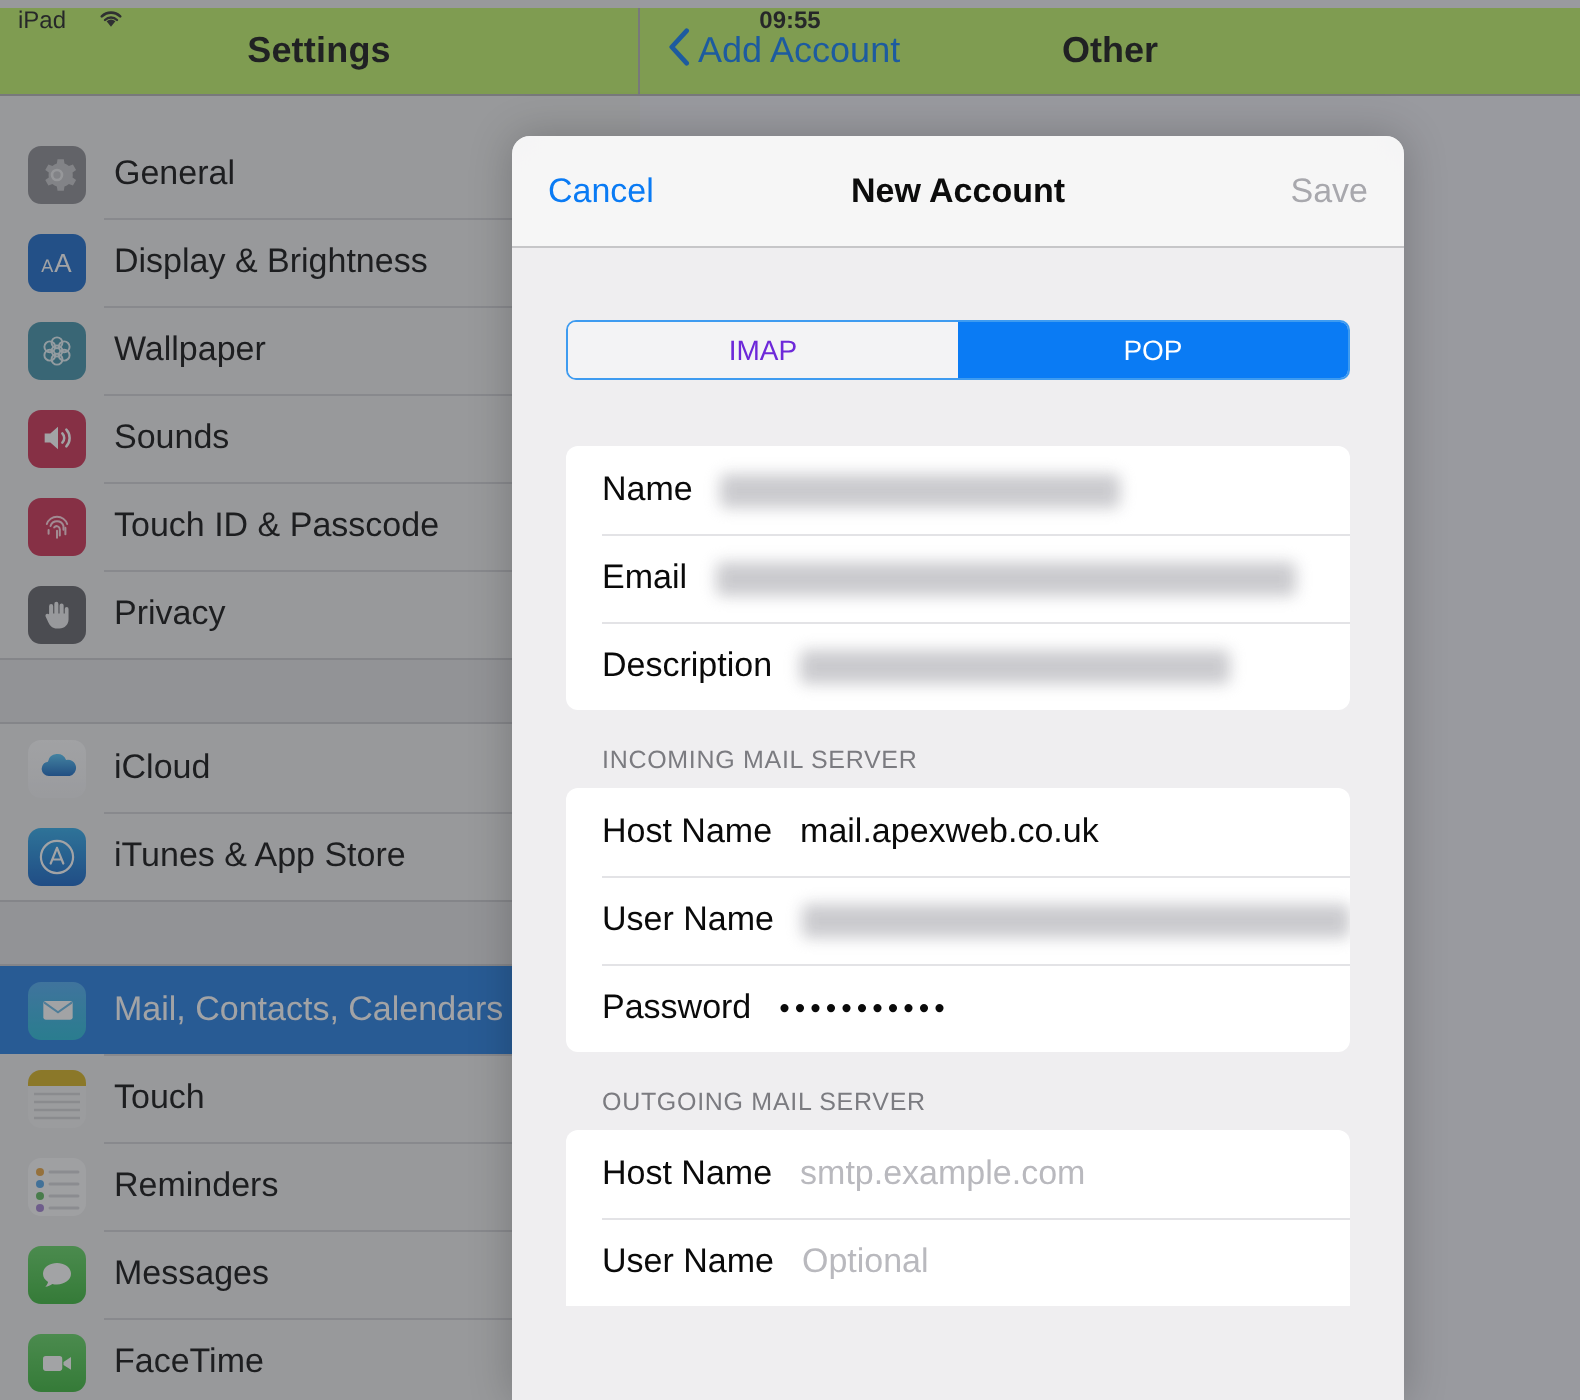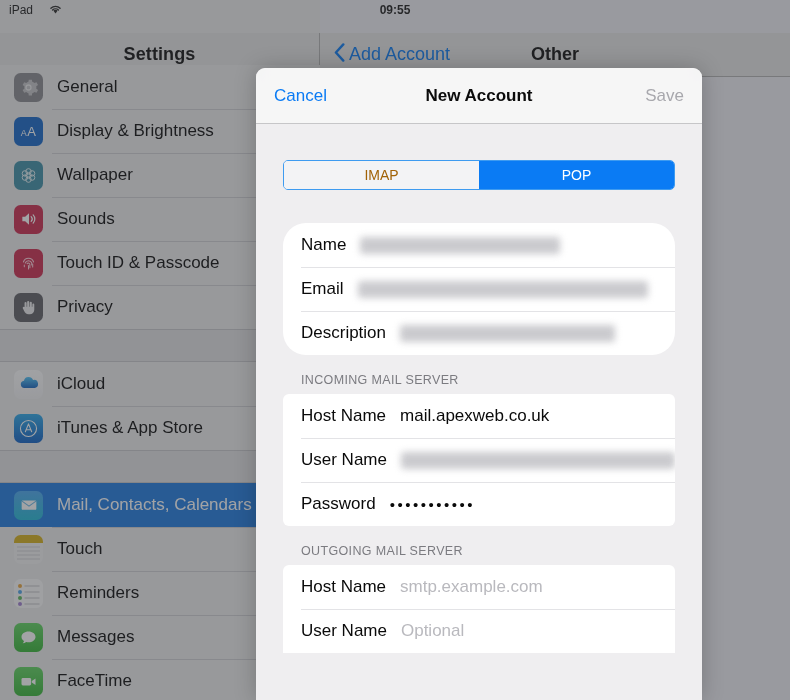--- a/index.html
+++ b/index.html
@@ -22,23 +22,23 @@
     position: absolute; top: 0; left: 0; width: 790px; height: 20px;
     display: flex; align-items: center; z-index: 5;
     font-size: 12px; color: #1b1b1b;
   }
   .sb-left { display: flex; align-items: center; gap: 16px; padding-left: 9px; }
   .sb-center { position: absolute; left: 0; right: 0; text-align: center; font-weight: bold; font-size: 12px; }
   .wifi { display: block; }
 
   
   .navbar {
-    position: absolute; top: 33px; height: 44px;
+    position: absolute; top: 4px; height: 44px;
     display: flex; align-items: center;
-    background: #e5e5e5;
+    background: #bef264;
     border-bottom: 1px solid #b2b2b2;
   }
   .nav-left  { left: 0; width: 320px; justify-content: center; border-right: 1px solid #b2b2b2; }
   .nav-right { left: 320px; right: 0; }
   .nav-title { font-size: 18px; font-weight: bold; color: #101010; letter-spacing: .1px; }
   .back-btn { display: flex; align-items: center; gap: 4px; padding-left: 14px; color: #0a7bf4; font-size: 18px; }
   .chev { display: block; }
   .nav-right-title {
     position: absolute; left: 0; right: 0; text-align: center;
     font-size: 18px; font-weight: bold; color: #101010; pointer-events: none;
@@ -88,27 +88,27 @@
 
   .modal-body { padding: 0 27px; }
 
   
   .seg {
     margin-top: 36px; height: 30px; display: flex;
     border: 1px solid #3e9bf0; border-radius: 5px; overflow: hidden;
   }
   .seg-item {
     flex: 1; display: flex; align-items: center; justify-content: center;
-    font-size: 14px; color: #a16207; background: #f3f3f5;
+    font-size: 14px; color: #6d28d9; background: #f3f3f5;
   }
   .seg-item.active { background: #0a7bf4; color: #fff; }
 
   
   .group { background: #fff; border-radius: 6px; overflow: hidden; }
-  .group.g1 { margin-top: 33px; border-radius: 23px; }
+  .group.g1 { margin-top: 33px; }
   .row { height: 44px; display: flex; align-items: center; padding-left: 18px; position: relative; }
   .row + .row::before {
     content: ""; position: absolute; left: 18px; right: 0; top: 0; height: 1px; background: #e3e3e6;
   }
   .r-label { font-size: 17px; color: #0a0a0a; flex: 0 0 auto; }
   .r-value { font-size: 17px; color: #0a0a0a; margin-left: 14px; }
   .r-value.ph { color: #b9b9be; }
   .r-value.mono-dots { letter-spacing: 2.5px; font-size: 15px; }
   .redact {
     margin-left: 14px; height: 17px; border-radius: 3px;

